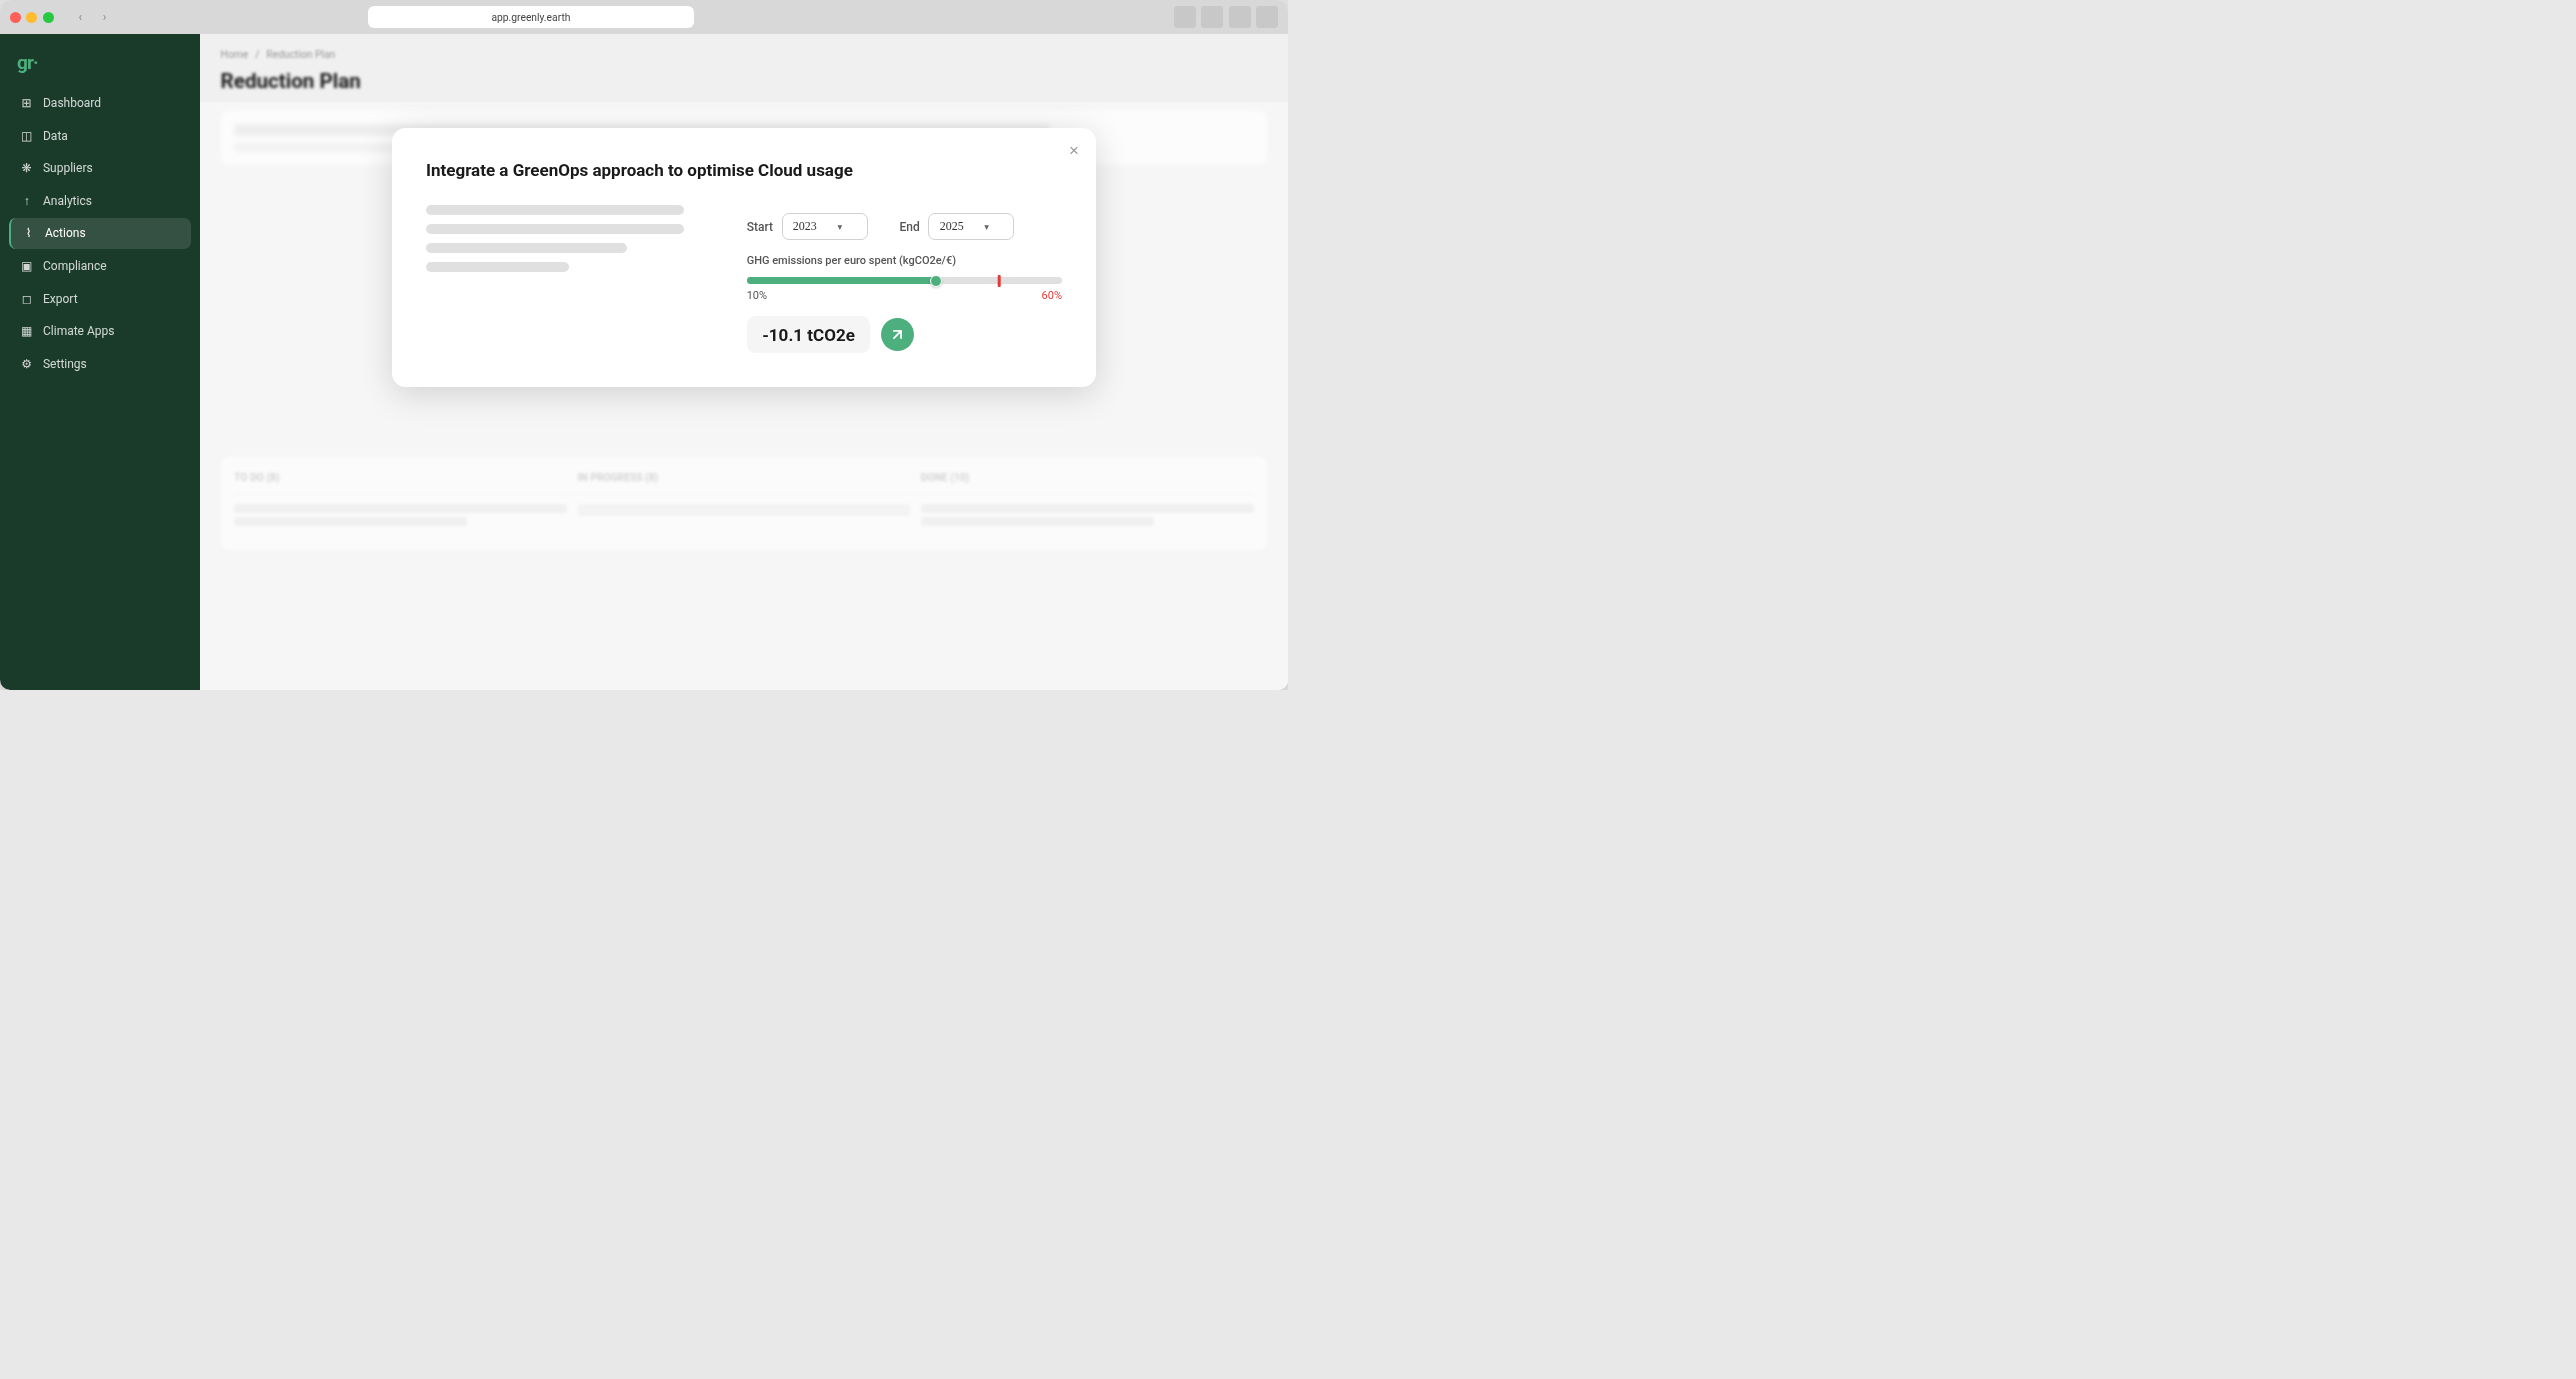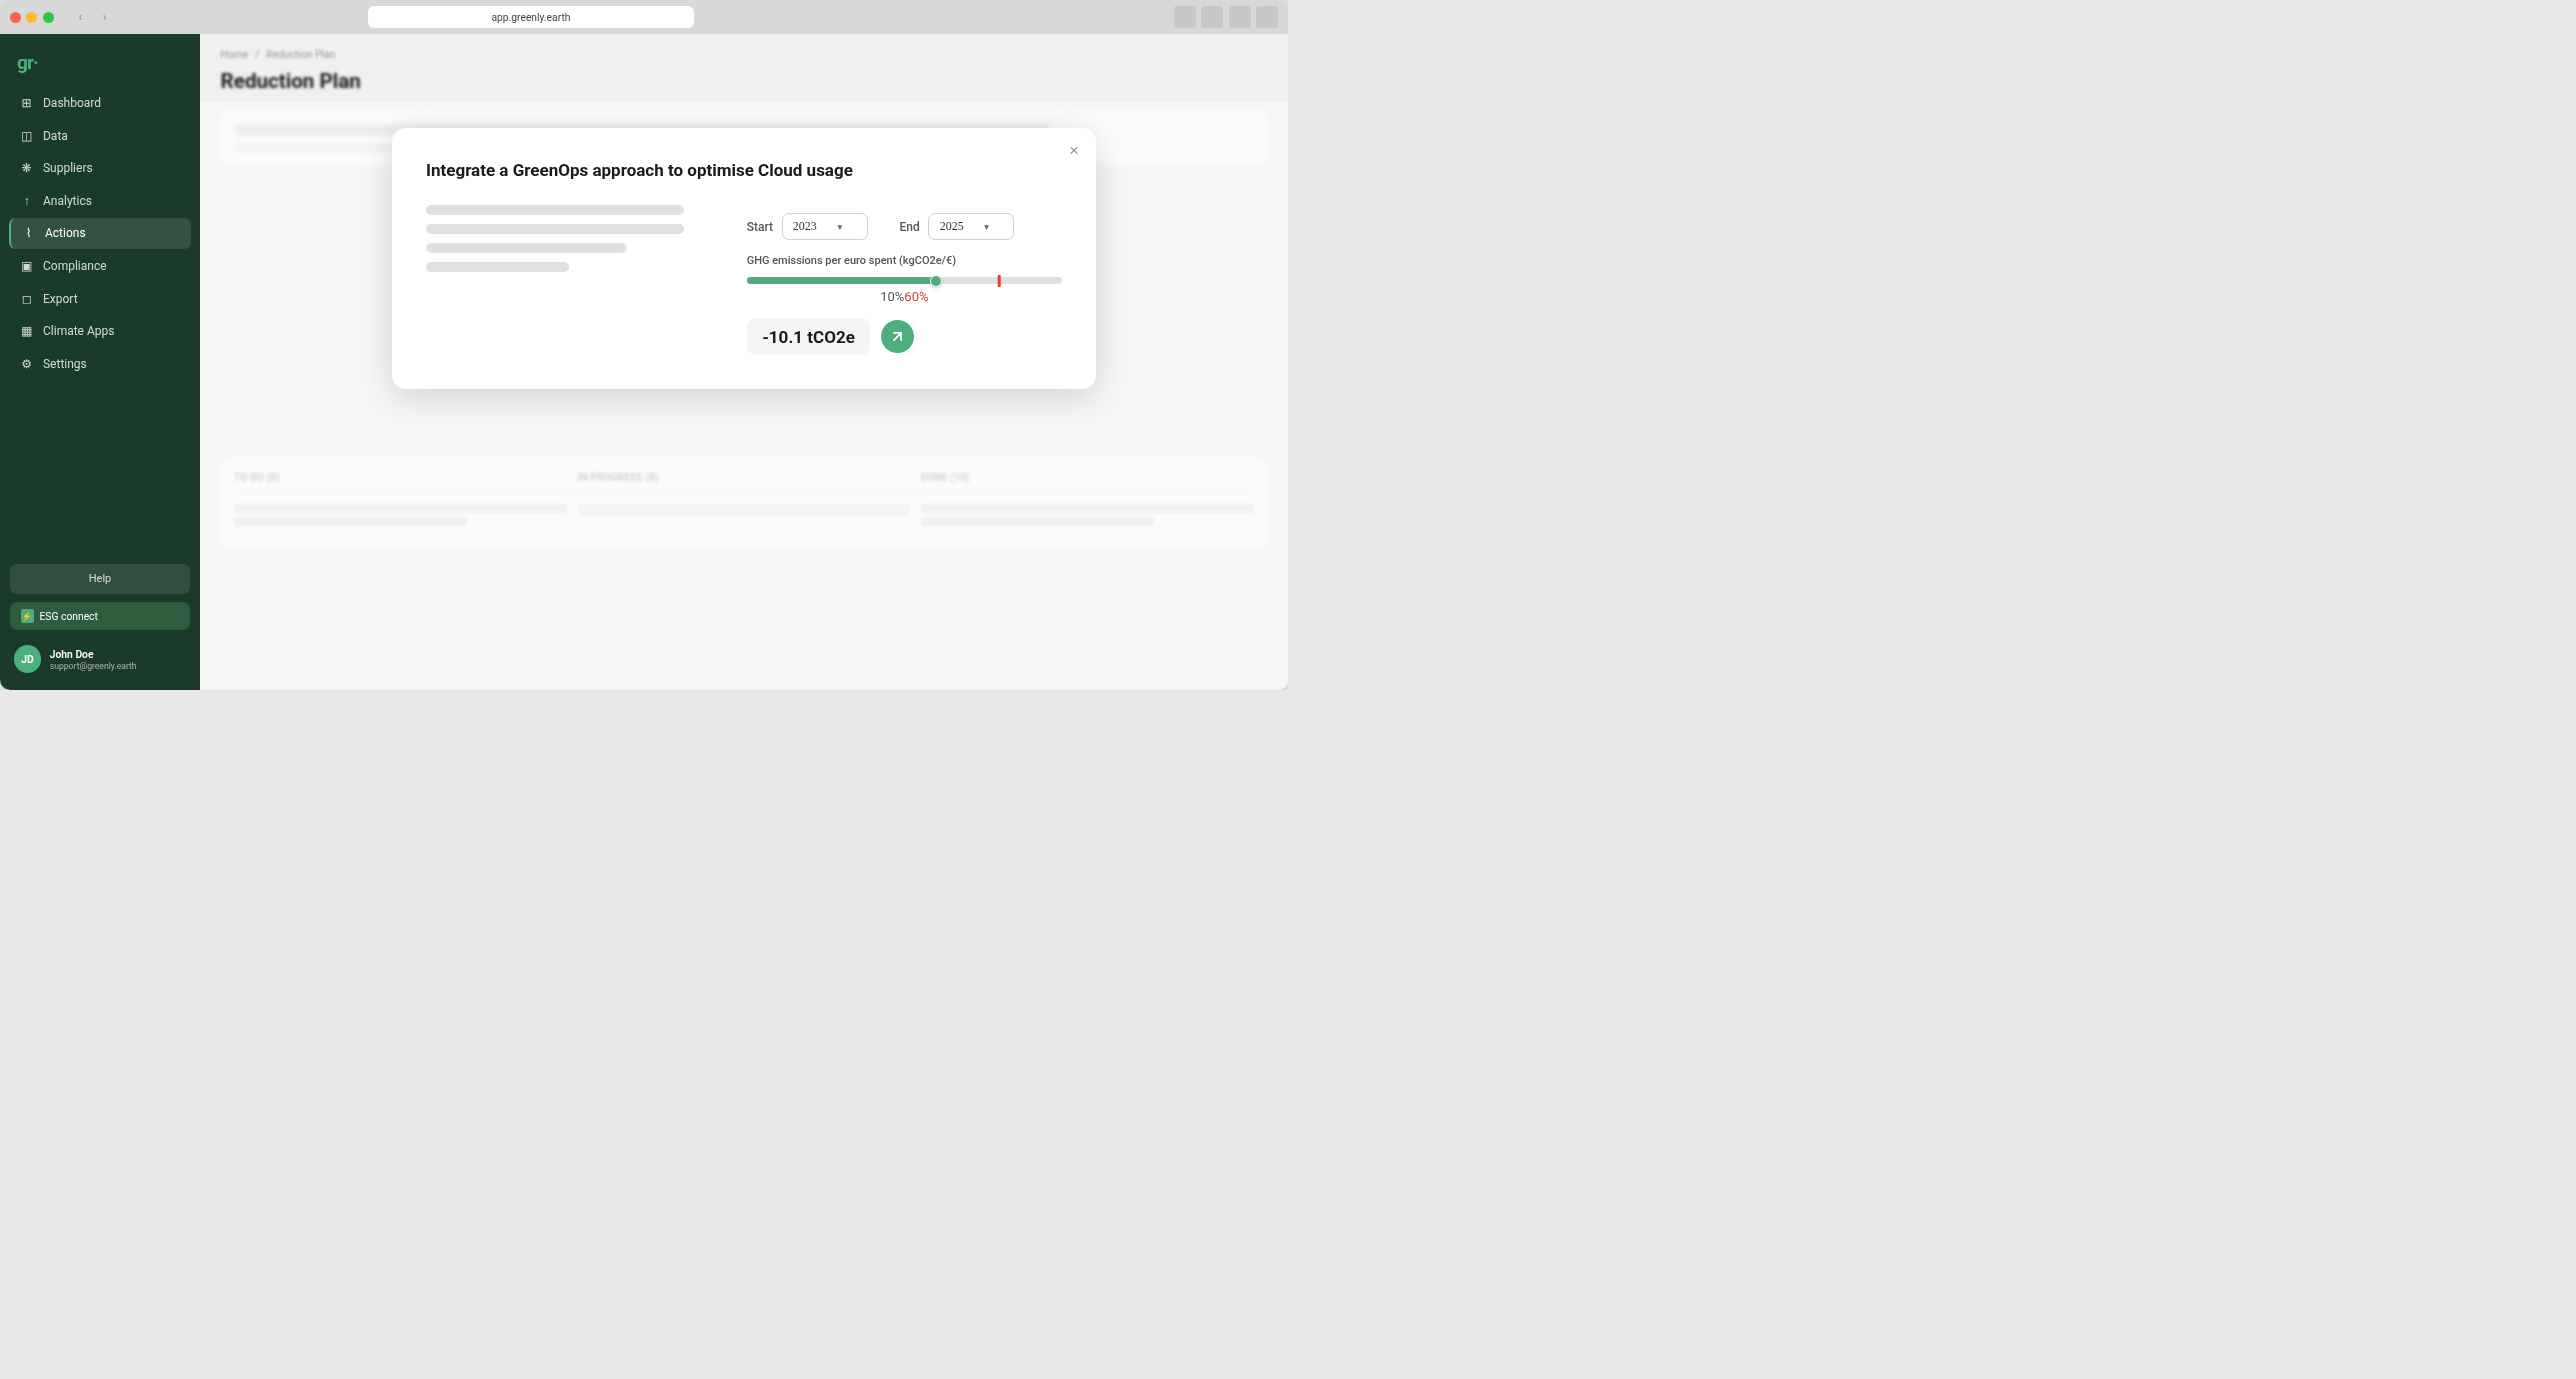--- a/index.html
+++ b/index.html
@@ -454,22 +454,22 @@
       top: 50%;
       transform: translate(-50%, -50%);
       width: 2.6px;
       height: 12px;
       background: #e53935;
       border-radius: 0.9px;
     }
 
     .slider-labels {
       display: flex;
-      justify-content: center;
-      font-size: 13px;
+      justify-content: space-between;
+      font-size: 11px;
     }
 
     .slider-label-left {
       color: #555;
     }
 
     .slider-label-right {
       color: #e53935;
       font-weight: 400;
     }
@@ -620,38 +620,20 @@
         <div class="sidebar-item">
           <span class="icon">▦</span>
           <span>Climate Apps</span>
         </div>
         <div class="sidebar-item">
           <span class="icon">⚙</span>
           <span>Settings</span>
         </div>
       </div>
 
-      <div class="sidebar-bottom">
-        <div class="help-btn">
-          <span>Help</span>
-        </div>
-        <div class="esg-connect">
-          <div class="esg-icon">⚡</div>
-          <span>ESG connect</span>
-        </div>
-        <div class="user-profile">
-          <div class="user-avatar">
-            <span>JD</span>
-          </div>
-          <div class="user-info">
-            <span class="user-name">John Doe</span>
-            <span class="user-email">support@greenly.earth</span>
-          </div>
-        </div>
-      </div>
     </div>
 
     <div class="main-content">
       <div class="page-header">
         <div class="breadcrumb">
           <span>Home</span>
           <span>/</span>
           <span>Reduction Plan</span>
         </div>
         <div class="page-title">Reduction Plan</div>

